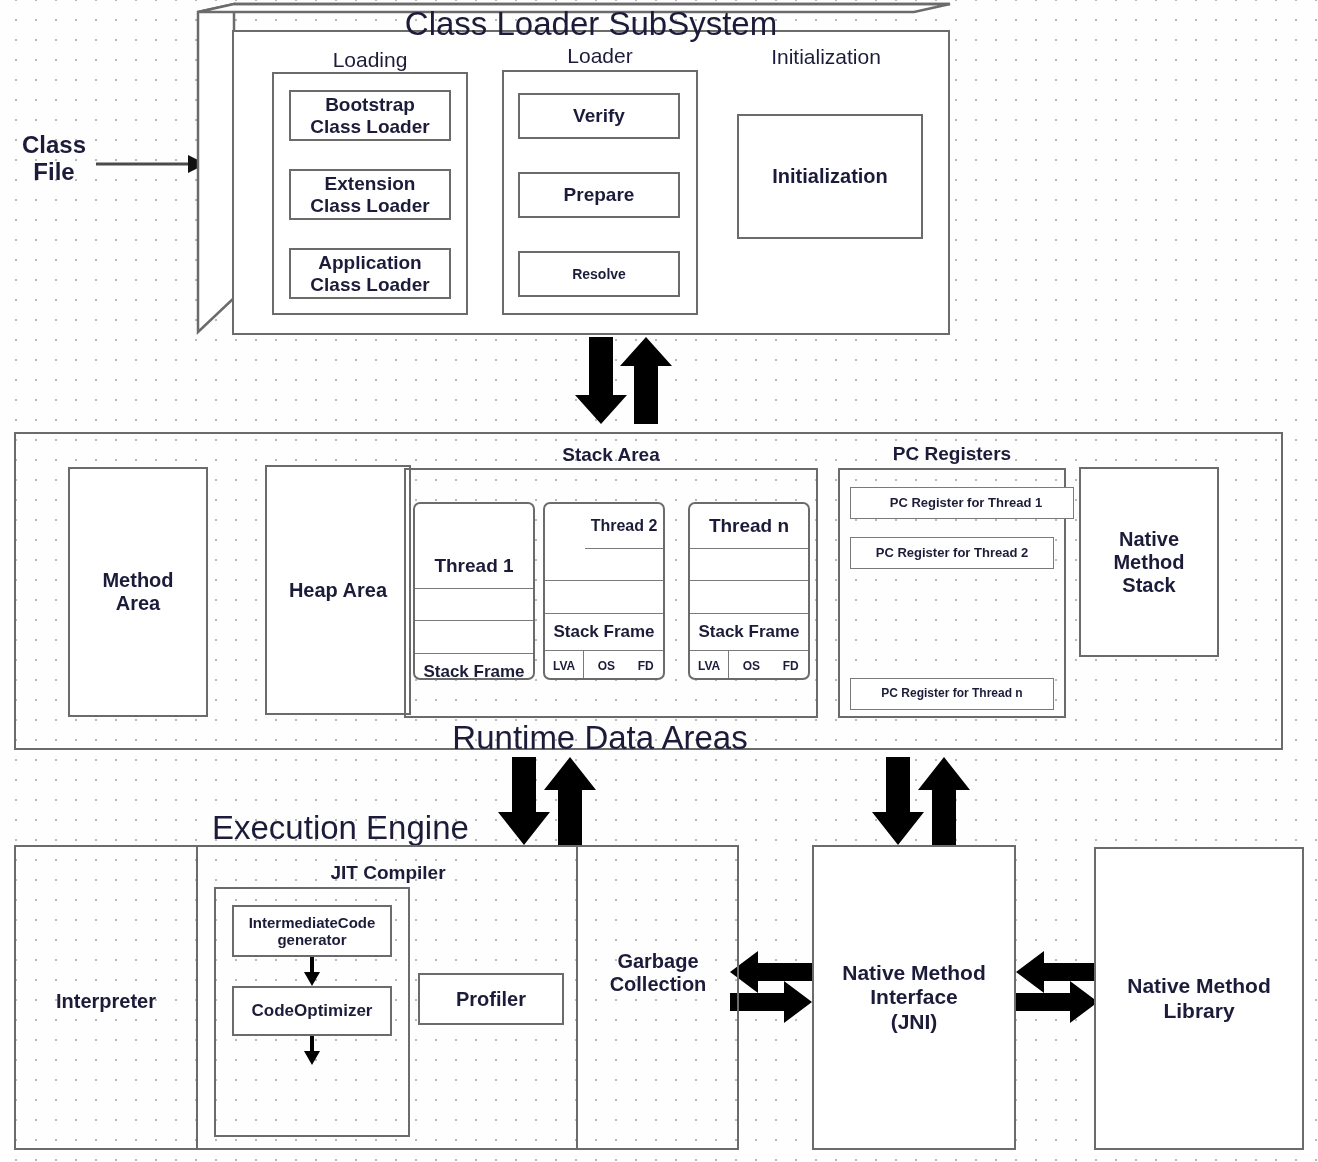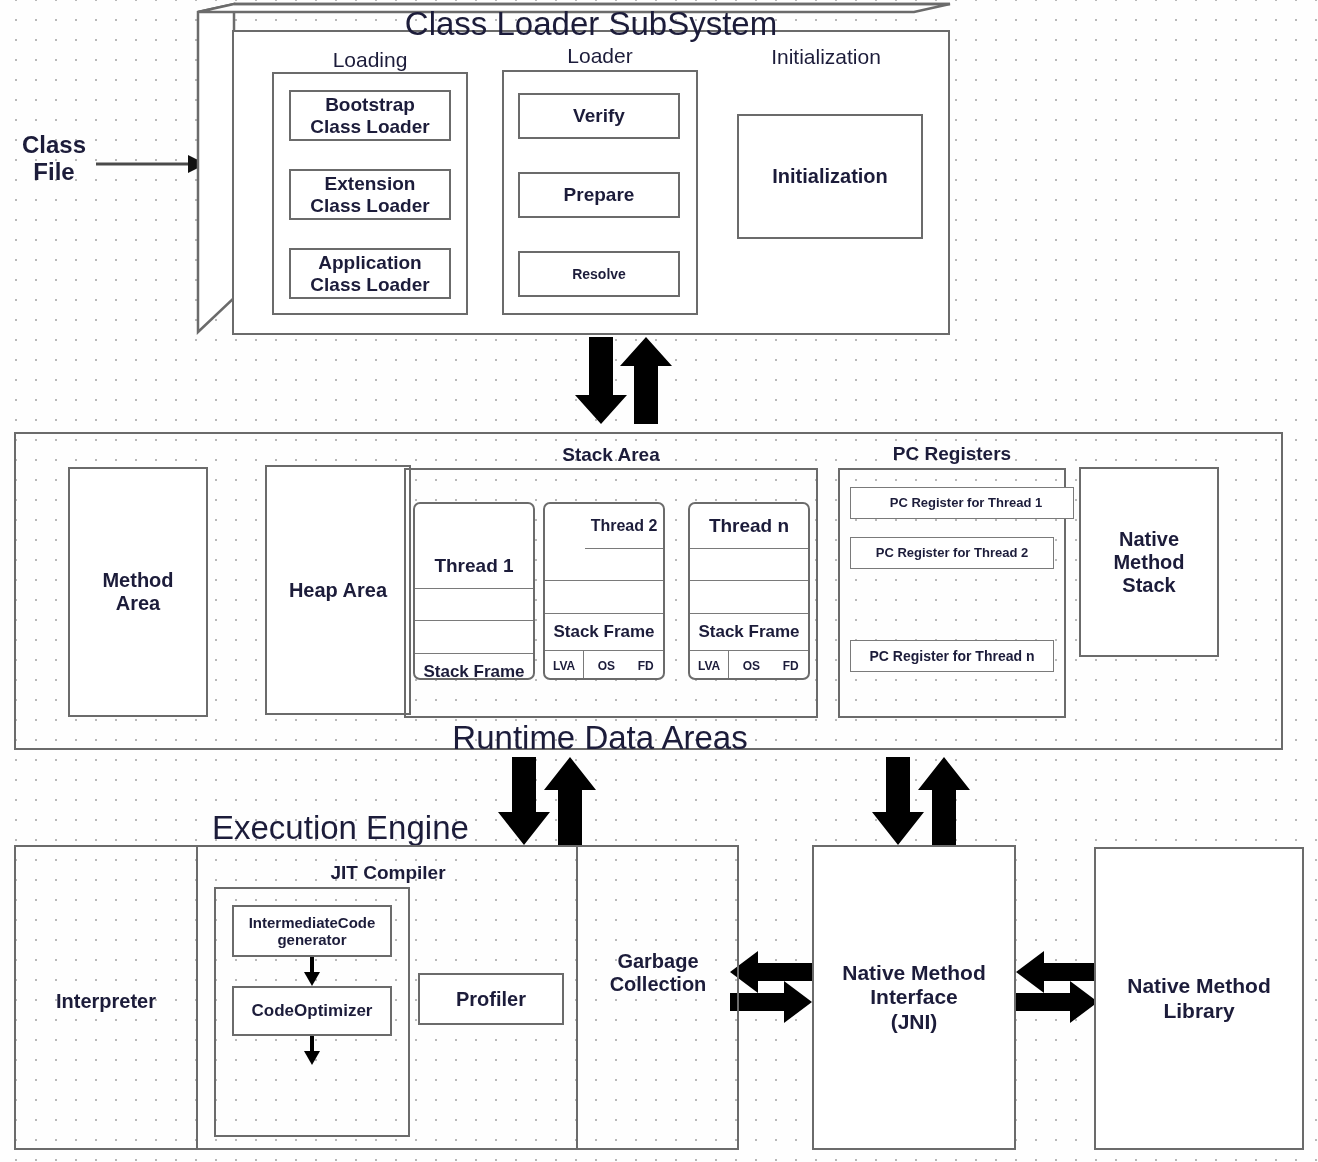--- a/index.html
+++ b/index.html
@@ -193,21 +193,21 @@
       <div class="ctr" style="flex:1;border-right:1.5px solid #7a7a7a;font-size:12px;">LVA</div>
       <div class="ctr" style="flex:1.15;font-size:12px;">OS</div>
       <div class="ctr" style="flex:0.9;font-size:12px;">FD</div>
     </div>
   </div>
 
   <div class="lbl title-sm" style="left:838px;top:443px;width:228px;">PC Registers</div>
   <div class="box brd" style="left:838px;top:468px;width:228px;height:250px;"></div>
   <div class="box brd-thin white ctr" style="left:850px;top:487px;width:224px;height:32px;font-size:13px;padding-left:8px;">PC Register for  Thread 1</div>
   <div class="box brd-thin white ctr" style="left:850px;top:537px;width:204px;height:32px;font-size:13px;">PC Register for  Thread 2</div>
-  <div class="box brd-thin white ctr" style="left:850px;top:640px;width:204px;height:32px;font-size:14px;">PC Register for  Thread n</div>
+  <div class="box brd-thin white ctr" style="left:850px;top:678px;width:204px;height:32px;font-size:12px;">PC Register for  Thread n</div>
 
   <div class="box brd white ctr" style="left:1079px;top:467px;width:140px;height:190px;font-size:20px;">Native
 Method
 Stack</div>
 
   <div class="lbl title-big" style="left:212px;top:810px;width:330px;text-align:left;">Execution Engine</div>
 
   <div class="box brd" style="left:14px;top:845px;width:725px;height:305px;"></div>
 
   <div class="box" style="left:196px;top:847px;width:0;height:301px;border-left:2px solid #6b6b6b;"></div>

